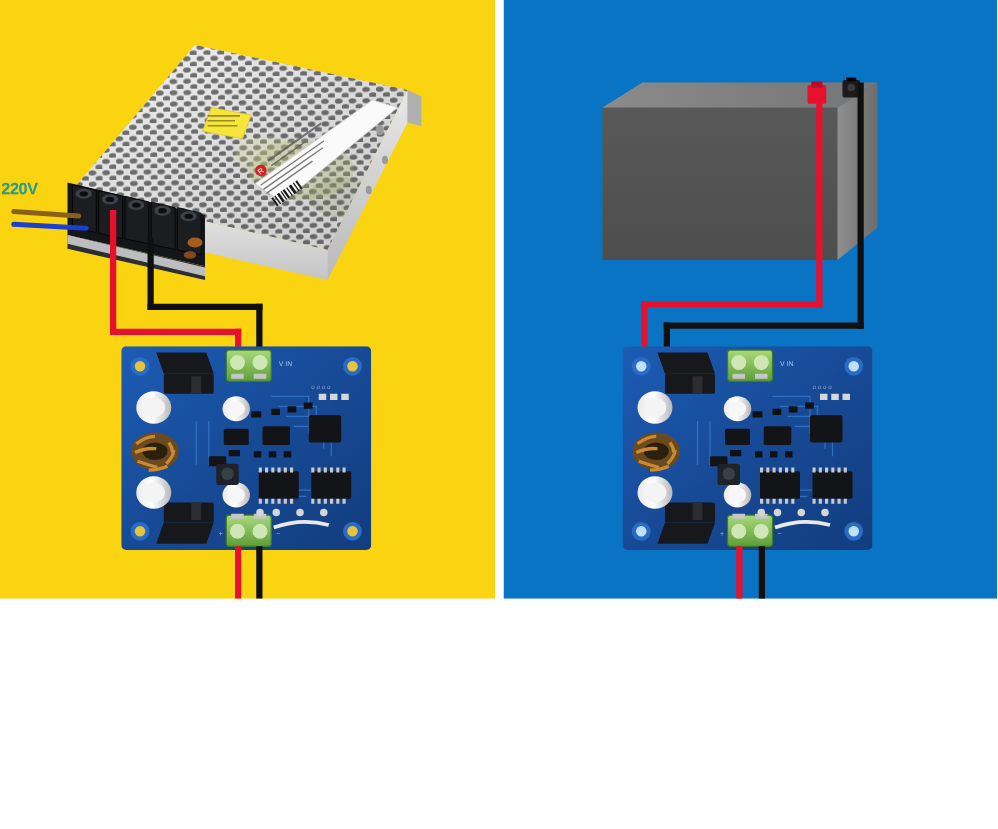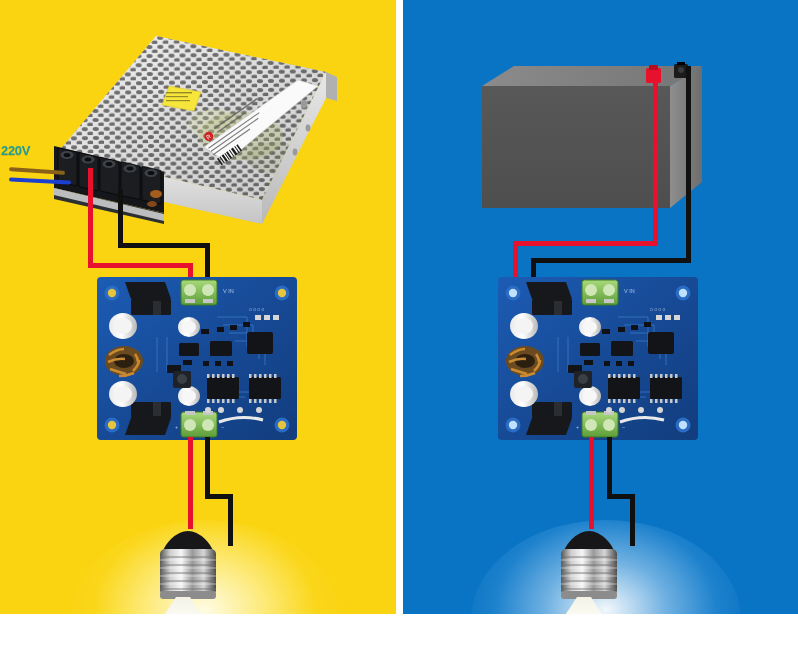--- a/index.html
+++ b/index.html
@@ -1,17 +1,17 @@
 <!DOCTYPE html>
 <html><head>
 <meta charset="utf-8">
 <style>
   html,body{margin:0;padding:0;background:#fff;}
   body{font-family:"Liberation Sans",sans-serif;}
-  #stage{position:relative;width:798px;height:614px;overflow:hidden;background:#ffffff;}
+  #stage{position:relative;width:798px;height:479px;overflow:hidden;background:#ffffff;}
 
   .panel{position:absolute;top:0;height:663px;overflow:hidden;}
   #panel-left{left:0;width:396px;background:#fad311;}
   #panel-right{left:403px;width:395px;background:#0a74c4;}
   #divider{position:absolute;left:396px;top:0;width:7px;height:663px;background:#ffffff;}
 
   
   .wire{position:absolute;}
   .wire-red{background:#e8112d;}
   .wire-blk{background:#101010;}

